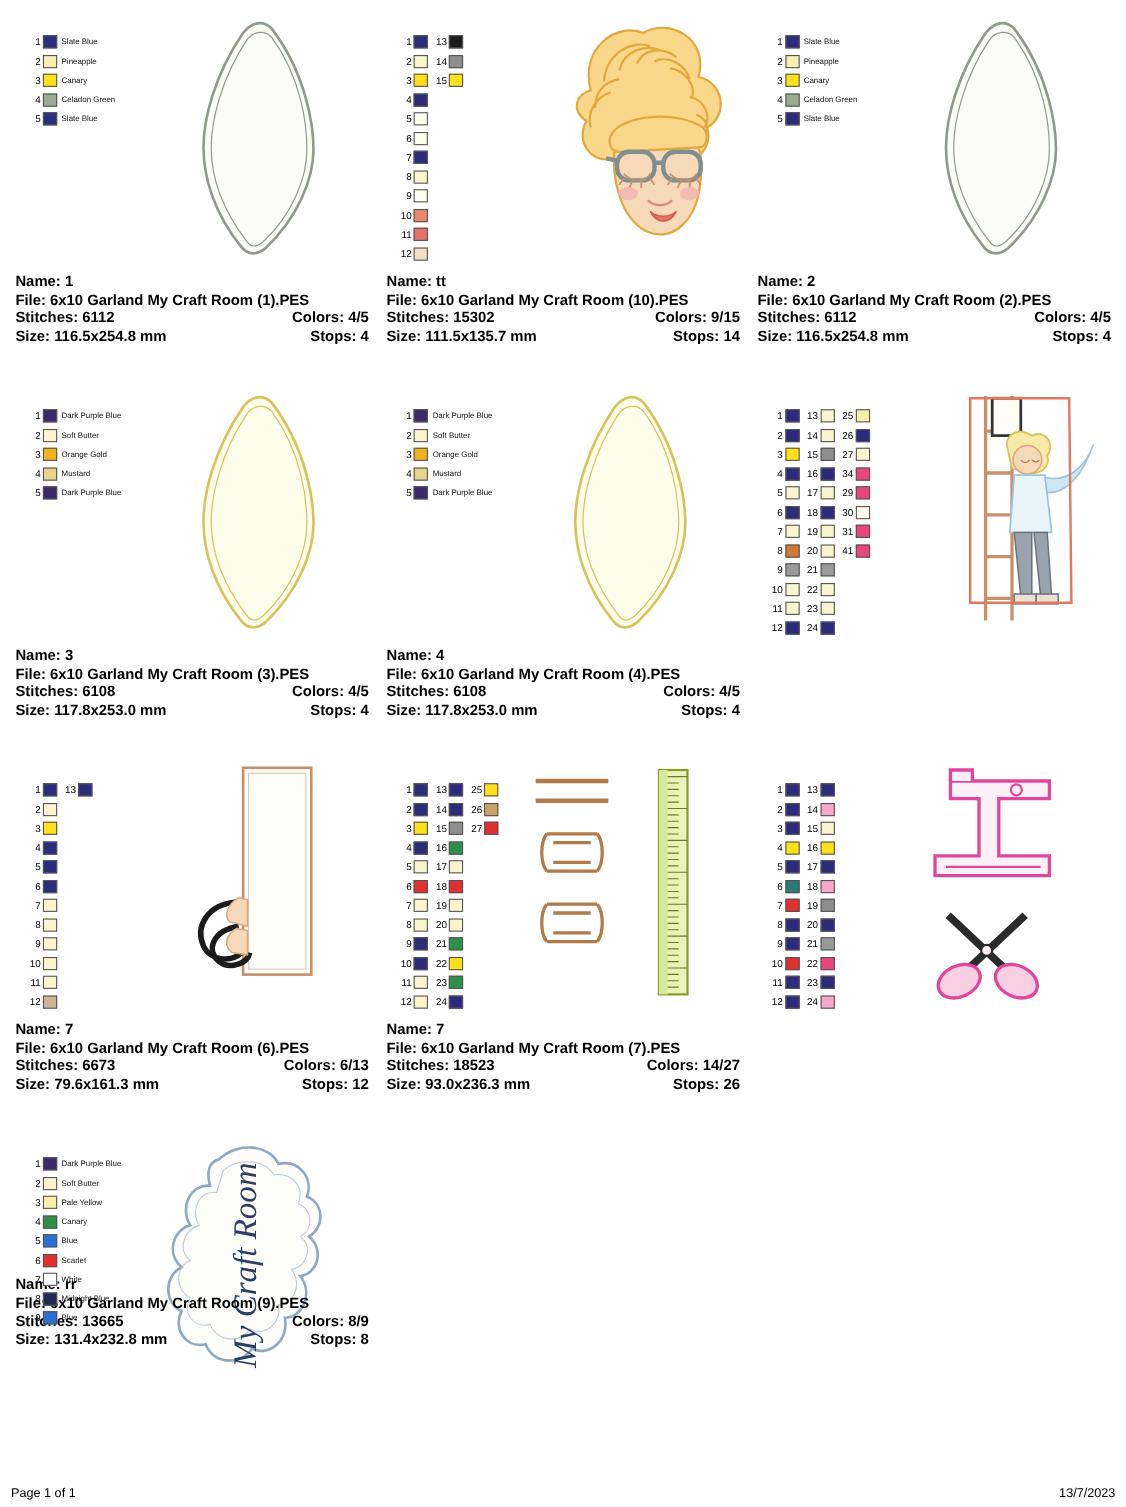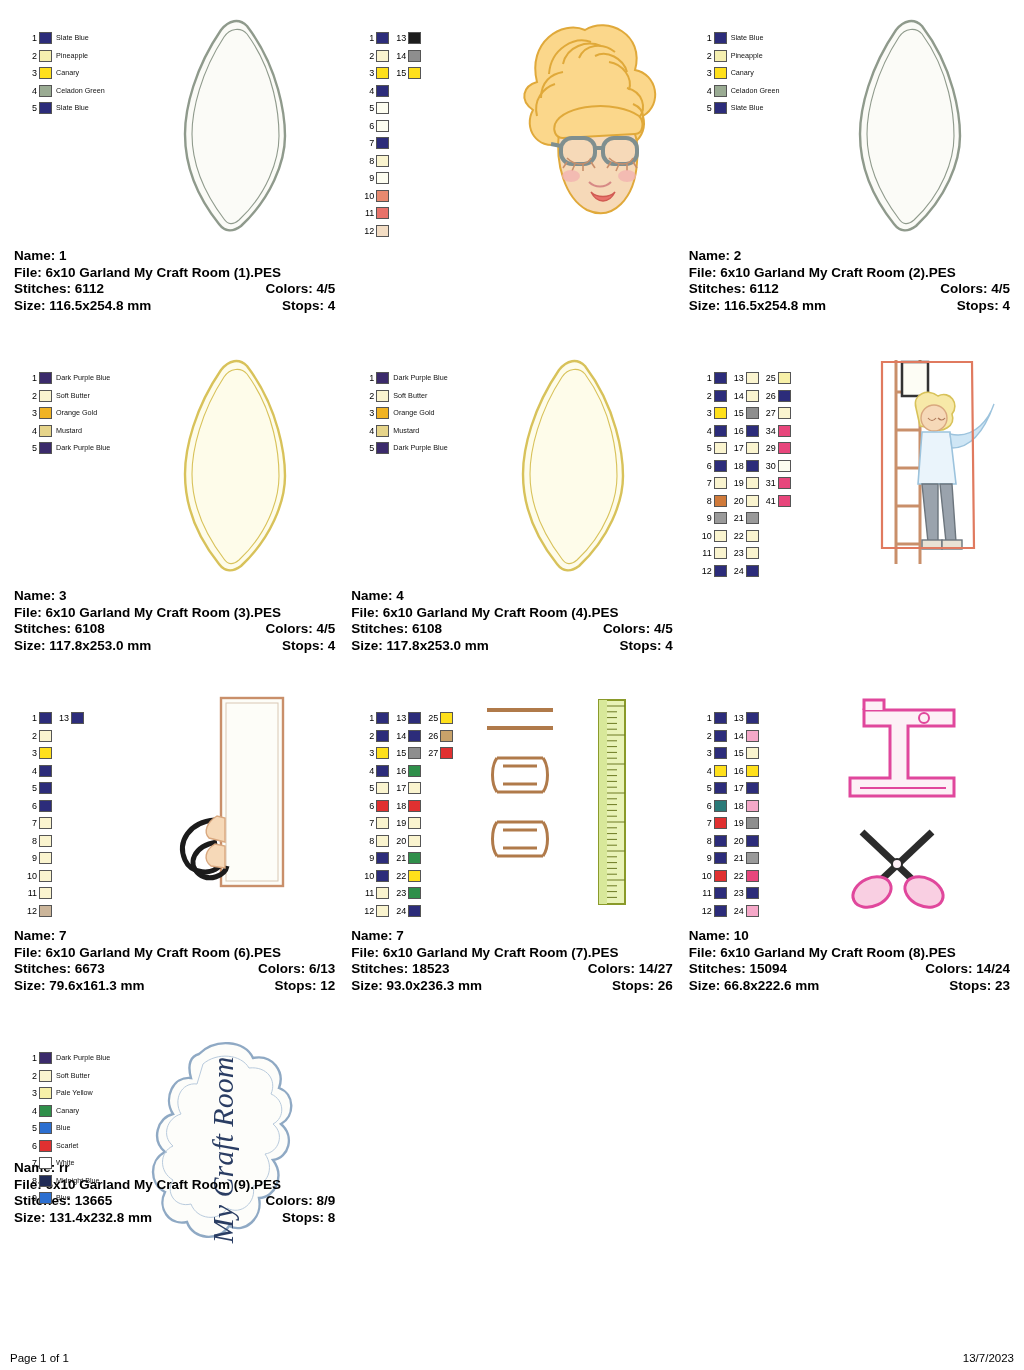--- a/index.html
+++ b/index.html
@@ -269,20 +269,32 @@
         <path d="M142 146 C150 154 162 154 166 146"></path>
         <path d="M100 150 l-4 6 M108 152 l-3 7 M116 152 l0 7 M124 150 l4 6"></path>
         <path d="M144 150 l-4 6 M152 152 l-3 7 M160 152 l0 7 M166 150 l4 6"></path>
       </g>
       <ellipse cx="104" cy="164" rx="9" ry="6" fill="#f3b3b0" opacity="0.8"></ellipse>
       <ellipse cx="160" cy="164" rx="9" ry="6" fill="#f3b3b0" opacity="0.8"></ellipse>
       <path d="M122 170 C128 176 138 176 144 170" fill="none" stroke="#d78a86" stroke-width="2"></path>
       <path d="M124 180 C130 192 142 192 148 180 C142 186 130 186 124 180 Z" fill="#e8726a" stroke="#d05a52" stroke-width="1.4"></path>
     </svg>
           </div>
+    </div>
+    <div class="info">
+      <div class="line full">Name: tt</div>
+      <div class="line full">File: 6x10 Garland My Craft Room (10).PES</div>
+      <div class="line">
+        <span>Stitches: 15302</span>
+        <span>Colors: 9/15</span>
+      </div>
+      <div class="line">
+        <span>Size: 111.5x135.7 mm</span>
+        <span>Stops: 14</span>
+      </div>
     </div>
       </div>
       <div class="cell">
     <div class="cellinner">
       <div class="legend">
             <div class="legcol">
               <div class="legrow">
         <span class="legnum">1</span>
         <span class="swatch" style="background:#2c2c7a"></span>
         <span class="legname">Slate Blue</span>
@@ -1088,32 +1100,20 @@
       <g>
         <path d="M58 140 L128 206" stroke="#2b2b2b" stroke-width="7" fill="none"></path>
         <path d="M128 140 L58 206" stroke="#2b2b2b" stroke-width="7" fill="none"></path>
         <ellipse cx="68" cy="200" rx="20" ry="14" fill="#f9cfe2" stroke="#e0479c" stroke-width="3" transform="rotate(-25 68 200)"></ellipse>
         <ellipse cx="120" cy="200" rx="20" ry="14" fill="#f9cfe2" stroke="#e0479c" stroke-width="3" transform="rotate(25 120 200)"></ellipse>
         <circle cx="93" cy="172" r="5" fill="#fdf0f6" stroke="#2b2b2b" stroke-width="2"></circle>
       </g>
     </svg>
           </div>
     </div>
-    <div class="info">
-      <div class="line full">Name: 10</div>
-      <div class="line full">File: 6x10 Garland My Craft Room (8).PES</div>
-      <div class="line">
-        <span>Stitches: 15094</span>
-        <span>Colors: 14/24</span>
-      </div>
-      <div class="line">
-        <span>Size: 66.8x222.6 mm</span>
-        <span>Stops: 23</span>
-      </div>
-    </div>
       </div>
       <div class="cell last">
     <div class="cellinner">
       <div class="legend">
             <div class="legcol">
               <div class="legrow">
         <span class="legnum">1</span>
         <span class="swatch" style="background:#3b2a6b"></span>
         <span class="legname">Dark Purple Blue</span>
       </div>

